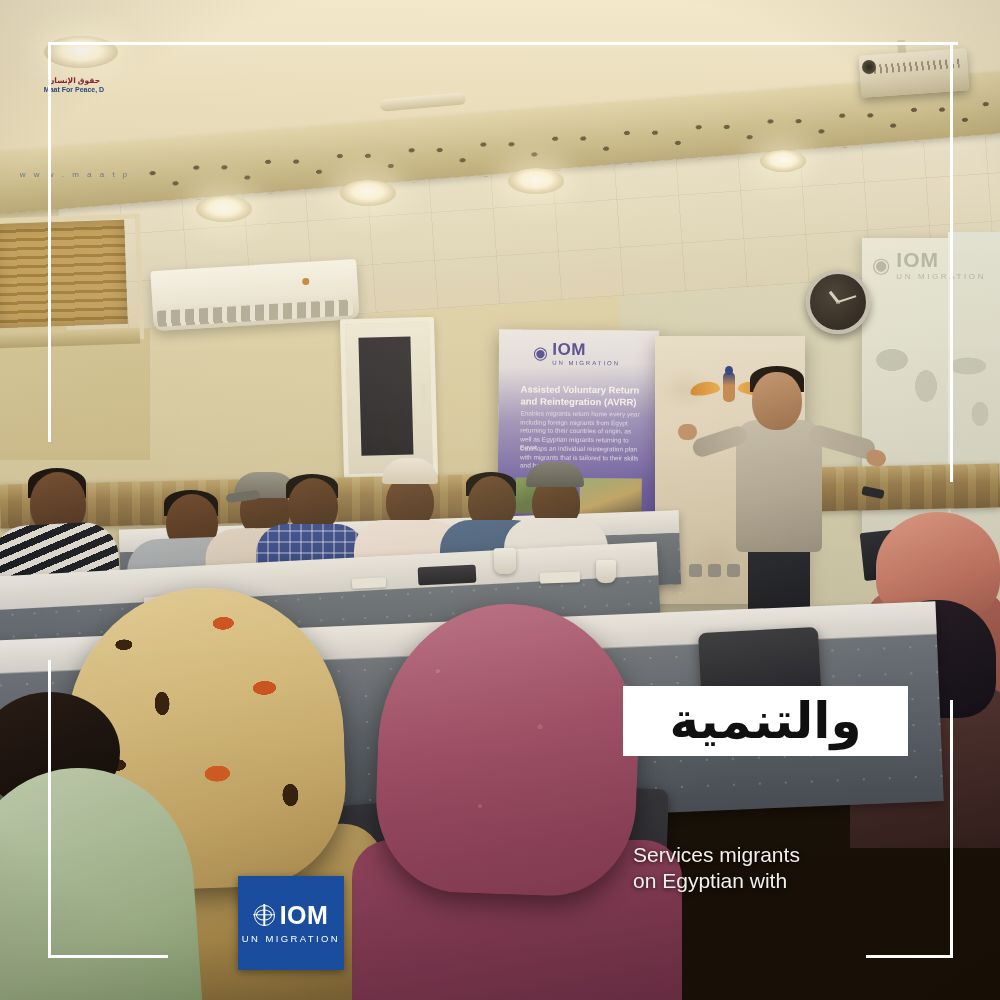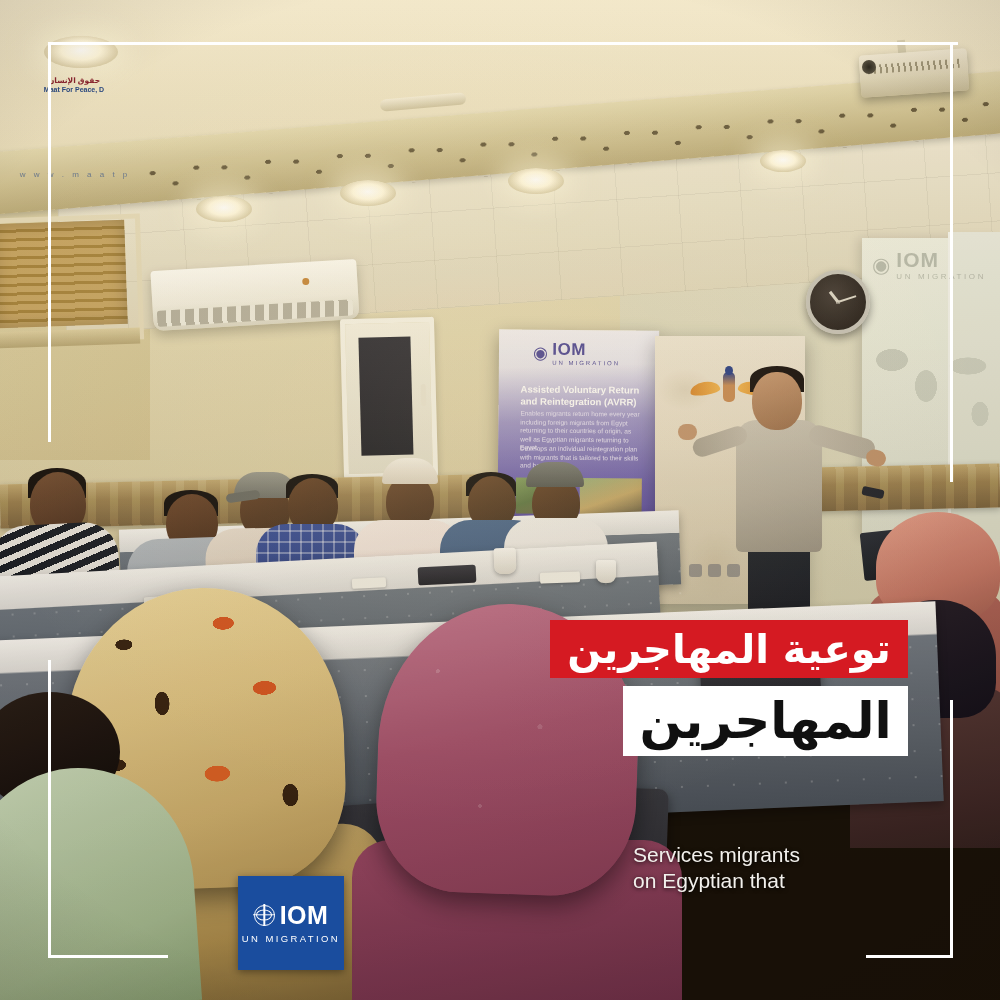--- a/index.html
+++ b/index.html
@@ -686,26 +686,25 @@
     <span class="f-tl-h"></span>
     <span class="f-tl-h2"></span>
     <span class="f-tl-v"></span>
     <span class="f-bl-v"></span>
     <span class="f-bl-h"></span>
     <span class="f-br-v"></span>
     <span class="f-br-v2"></span>
     <span class="f-br-h"></span>
   </div>
 
-  <div class="hl hl-red">توعية المهاجرين</div>
-  <div class="hl hl-white">المهاجرين</div>
+  <div class="hl hl-white">والتنمية</div>
 
   <div class="sub">
     <div>Services migrants</div>
-    <div>on Egyptian that</div>
+    <div>on Egyptian with</div>
   </div>
 
 
   <div class="logo-iom">
     <div class="li-row">
       <div class="li-globe">
           <i></i>
         </div>
       <div class="li-iom">IOM</div>
     </div>

